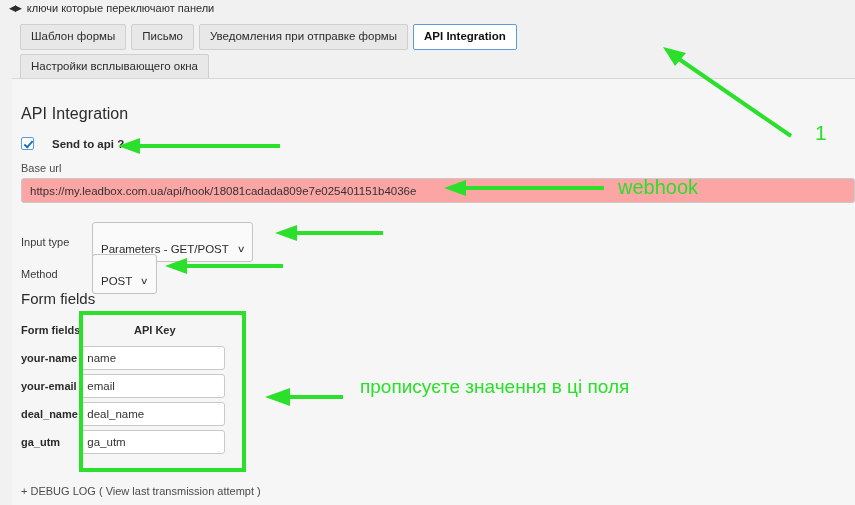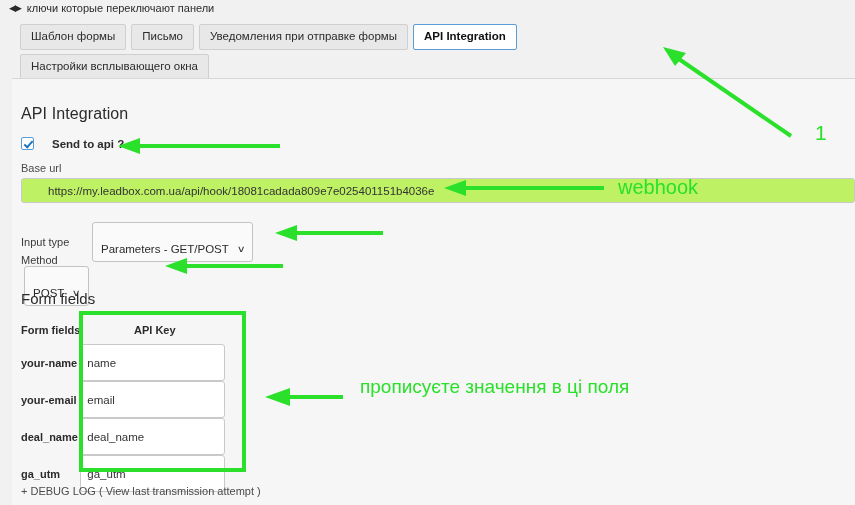--- a/index.html
+++ b/index.html
@@ -129,39 +129,39 @@
   #baseurl-label {
     position: absolute;
     left: 9px; top: 83px;
     font-size: 11px;
     color: #4a4a4a;
   }
   #baseurl-input {
     position: absolute;
     left: 9px; top: 99px;
     width: 834px; height: 25px;
-    background: #bef264;
+    background: #fca5a5;
     border: 1px solid #c9c9c9;
     border-radius: 3px;
     box-sizing: border-box;
     font-family: "Liberation Sans", sans-serif;
     font-size: 11.5px;
     color: #333;
-    padding: 0 26px;
+    padding: 0 8px;
     outline: none;
   }
 
   
   .field-row {
     position: absolute;
     display: flex;
     align-items: center;
   }
   #row-inputtype { left: 9px; top: 143px; }
-  #row-method    { left: 9px; top: 175px; flex-direction: column; }
+  #row-method    { left: 9px; top: 175px; }
   .field-label {
     font-size: 11px;
     color: #3a3a3a;
     width: 71px;
     flex: none;
   }
   .sel {
     background: #fafafa;
     border: 1px solid #c3c3c3;
     border-radius: 3px;
@@ -211,21 +211,21 @@
   .ff-head-key {
     font-size: 11px;
     font-weight: bold;
     color: #2b2b2b;
     text-align: center;
     width: 149px;
     height: 20px;
     margin-top: 48px;
   }
   .ff-input {
-    width: 145px; height: 37px;
+    width: 145px; height: 24px;
     background: #fff;
     border: 1px solid #c9c9c9;
     border-radius: 3px;
     box-sizing: border-box;
     font-family: "Liberation Sans", sans-serif;
     font-size: 11.5px;
     color: #333;
     padding: 0 6px;
     outline: none;
     display: block;

